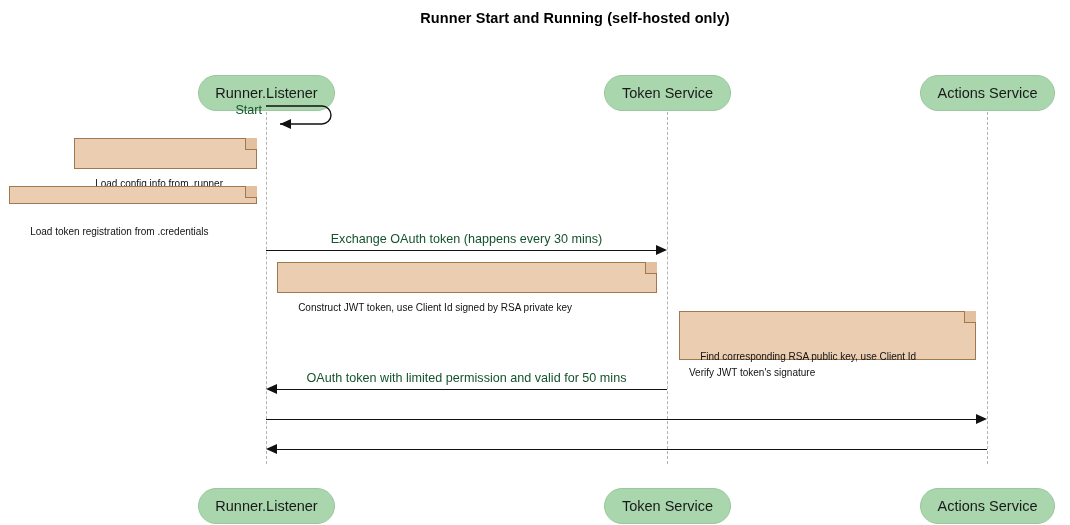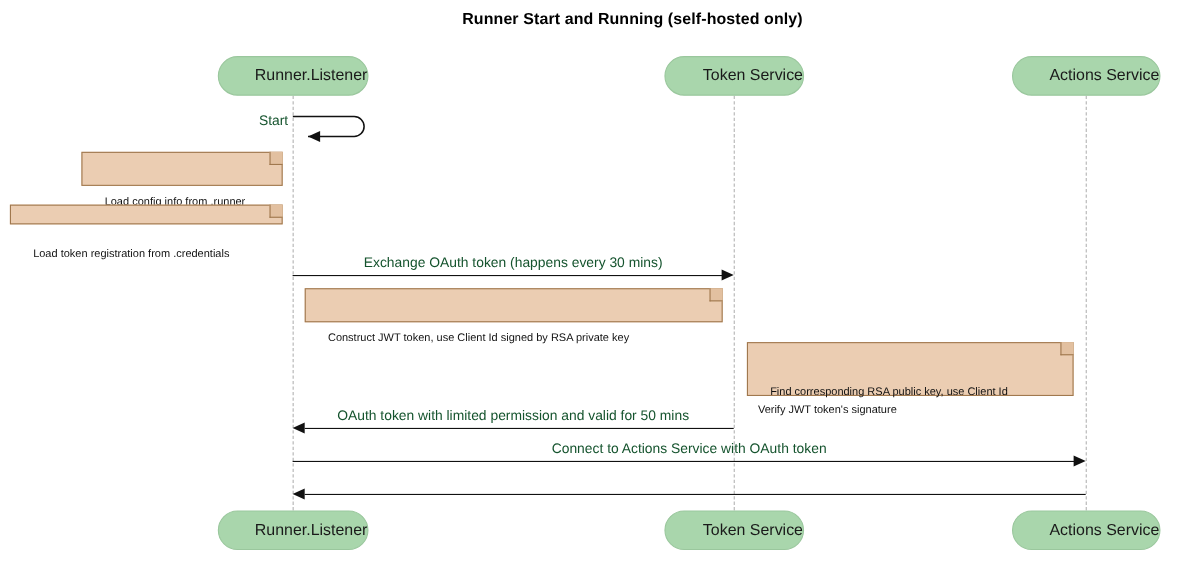--- a/index.html
+++ b/index.html
@@ -35,22 +35,23 @@
 
   
   .participant {
     position: absolute;
     height: 36px;
     border-radius: 18px;
     background: #a9d6ac;
     border: 1px solid #9ac79d;
     display: flex;
     align-items: center;
-    justify-content: flex-end;
+    justify-content: center;
     box-sizing: border-box;
+    margin-top: 24px;
   }
   .participant-label {
     font-size: 14.5px;
     color: #1a1a1a;
     white-space: nowrap;
   }
 
   
   .lifeline {
     position: absolute;
@@ -171,21 +172,20 @@
     <span class="fold"></span>
     <span>Construct JWT token, use Client Id signed by RSA private key</span>
   </div>
 
   <div class="msg-line" style="left:277px; top:389px; width:390px;"></div>
   <div class="arrowhead left" style="left:266px; top:384px;"></div>
   <div class="msg-label" style="left:266px; top:371px; width:401px;">OAuth token with limited permission and valid for 50 mins</div>
 
   <div class="msg-line" style="left:266px; top:419px; width:711px;"></div>
   <div class="arrowhead right" style="left:976px; top:414px;"></div>
-  <div class="msg-label" style="left:266px; top:401px; width:721px;">Connect to Actions Service with OAuth token</div>
 
   <div class="msg-line" style="left:277px; top:449px; width:710px;"></div>
   <div class="arrowhead left" style="left:266px; top:444px;"></div>
 
   <div class="participant" style="left:198px; top:464px; width:137px;">
     <span class="participant-label">Runner.Listener</span>
   </div>
   <div class="participant" style="left:604px; top:464px; width:127px;">
     <span class="participant-label">Token Service</span>
   </div>

